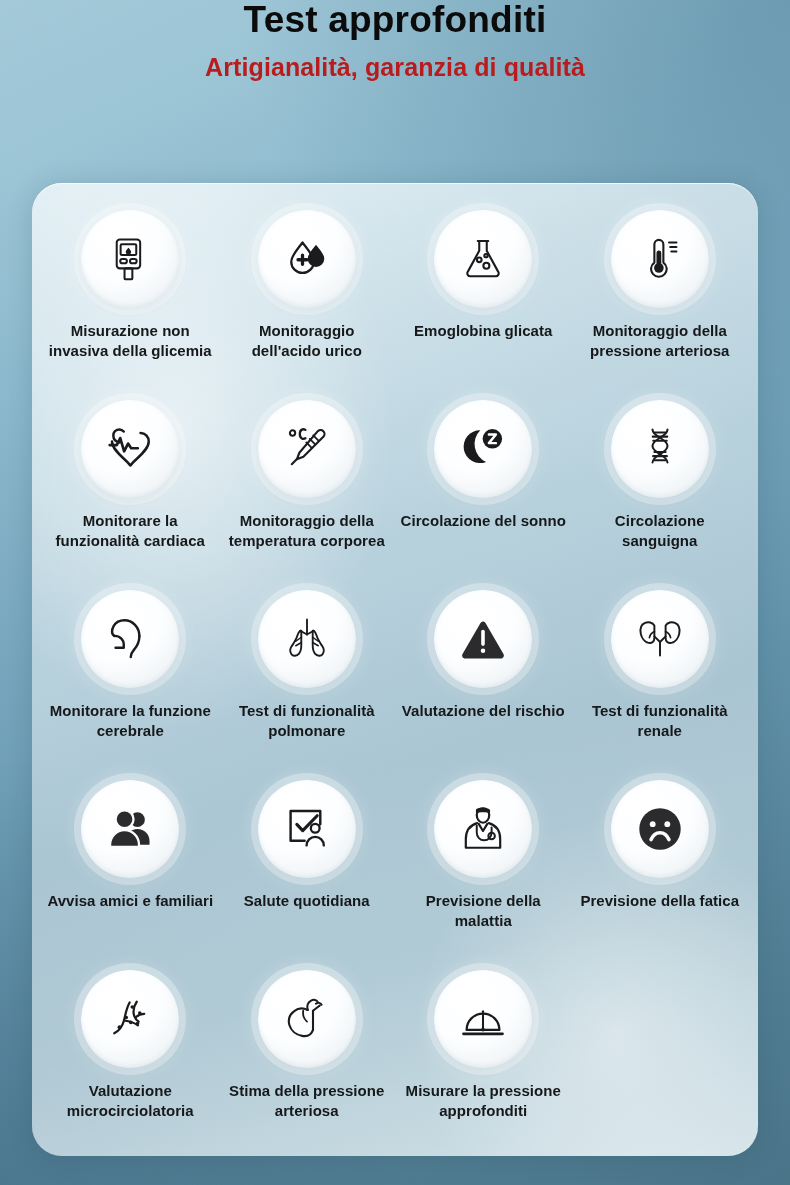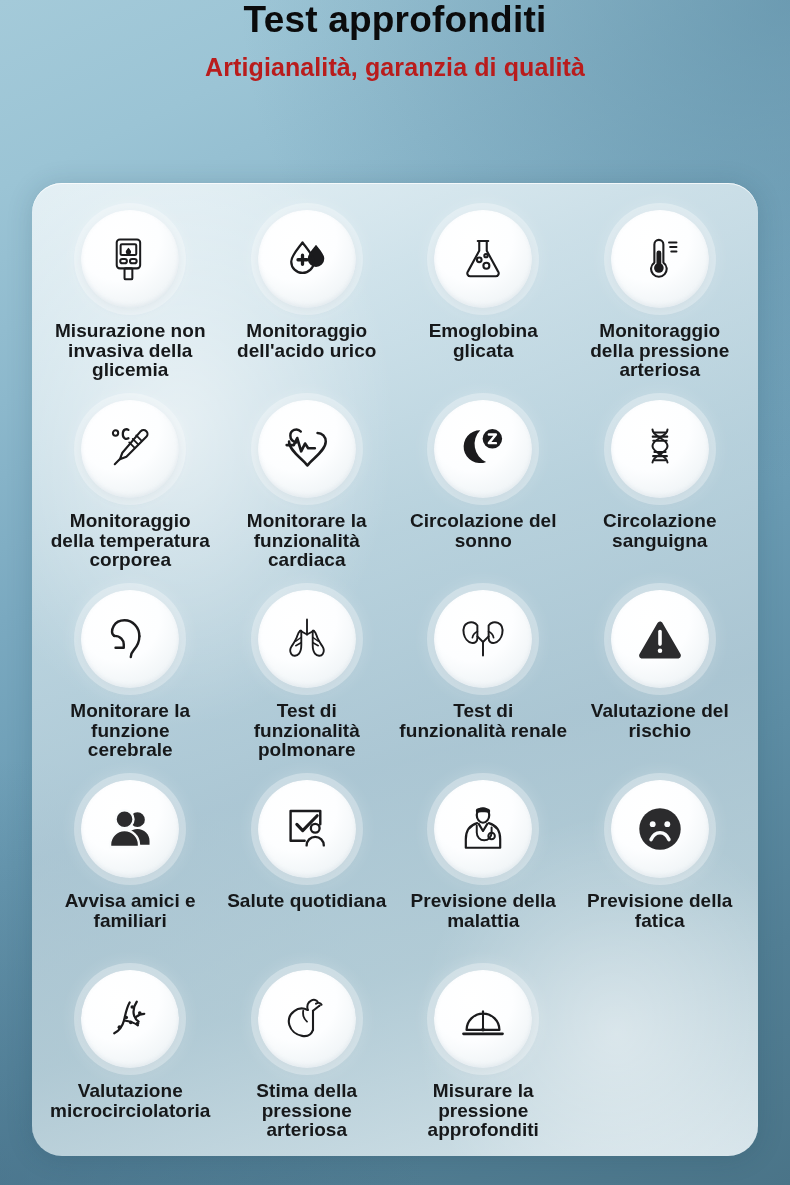--- a/index.html
+++ b/index.html
@@ -143,21 +143,21 @@
     align-items: center;
     justify-content: center;
     flex: 0 0 auto;
   }
   .icon-circle svg { display: block; }
 
   .label {
     margin-top: 13px;
     width: 168px;
     text-align: center;
-    font-size: 19px;
+    font-size: 15px;
     font-weight: bold;
     color: #16181a;
     line-height: 19.5px;
     letter-spacing: 0.05px;
   }
 </style>
 </head>
 <body>
 
 <div id="page"></div>
@@ -209,42 +209,42 @@
     <path d="M30.5 6.5h0a6 6 0 0 1 6 6v24.2a10.4 10.4 0 1 1-12 0V12.5a6 6 0 0 1 6-6z"></path>
     <path d="M30.5 24v18" stroke-width="6.4" stroke-linecap="round"></path>
     <circle cx="30.5" cy="44" r="6.4" fill="#1b1b1d" stroke="none"></circle>
     <path d="M44 10h10M45.5 16h8.5M47 22h7" stroke-width="2.6"></path>
   </svg>
         </div>
         <div class="label">Monitoraggio della pressione arteriosa</div>
       </div>
       <div class="tile">
         <div class="icon-circle">
+          <svg id="i-heart-pulse-icon" viewBox="0 0 64 64" width="50" height="50" fill="none" stroke="#1b1b1d" stroke-width="3.2" stroke-linejoin="round" stroke-linecap="round">
+    <path d="M18.5 23.5c-4.8-1.2-7.8-4.6-7.8-8.6A7.6 7.6 0 0 1 24 9.6"></path>
+    <path d="M45.5 11.5c5.8 0 10.5 4.8 10.5 11 0 11.6-17.5 22.2-23.5 30.6C26.5 44.7 9 34.1 9 22.5"></path>
+    <path d="M6 27h9l4.5-9 5 17 5-10 4 6h8.5" stroke-width="3.4"></path>
+  </svg>
+        </div>
+        <div class="label">Monitorare la funzionalità cardiaca</div>
+      </div>
+      <div class="tile">
+        <div class="icon-circle">
           <svg id="i-thermometer-celsius-icon" viewBox="0 0 64 64" width="50" height="50" fill="none" stroke="#1b1b1d" stroke-width="2.7" stroke-linejoin="round" stroke-linecap="round">
     <path d="M45.8 9.2a5 5 0 0 1 7.1 7.1L27.4 42l-8.4 3.2 3.2-8.4z"></path>
     <path d="M40 14.5l7 7M35.5 19l7 7M31 23.5l7 7" stroke-width="2.3"></path>
     <path d="M18.8 45.2l-6.3 6.3" stroke-width="2.7"></path>
     <circle cx="13.5" cy="11.5" r="3.4" stroke-width="2.6"></circle>
     <path d="M30 7.5c-2.6-1.6-7.2-1-7.2 5.4s4.6 7 7.2 5.4" stroke-width="2.9"></path>
   </svg>
         </div>
         <div class="label">Monitoraggio della temperatura corporea</div>
       </div>
       <div class="tile">
         <div class="icon-circle">
-          <svg id="i-heart-pulse-icon" viewBox="0 0 64 64" width="50" height="50" fill="none" stroke="#1b1b1d" stroke-width="3.2" stroke-linejoin="round" stroke-linecap="round">
-    <path d="M18.5 23.5c-4.8-1.2-7.8-4.6-7.8-8.6A7.6 7.6 0 0 1 24 9.6"></path>
-    <path d="M45.5 11.5c5.8 0 10.5 4.8 10.5 11 0 11.6-17.5 22.2-23.5 30.6C26.5 44.7 9 34.1 9 22.5"></path>
-    <path d="M6 27h9l4.5-9 5 17 5-10 4 6h8.5" stroke-width="3.4"></path>
-  </svg>
-        </div>
-        <div class="label">Monitorare la funzionalità cardiaca</div>
-      </div>
-      <div class="tile">
-        <div class="icon-circle">
           <svg id="i-moon-sleep-icon" viewBox="0 0 64 64" width="50" height="50" fill="none" stroke="#1b1b1d" stroke-width="3" stroke-linejoin="round" stroke-linecap="round">
     <path d="M36 48.5A21 21 0 1 1 28.5 8a25 25 0 0 0 7.5 40.5z" fill="#1b1b1d" stroke="none"></path>
     <path d="M38 9.5A20 20 0 0 0 56 29.5" stroke="none"></path>
     <circle cx="44" cy="19" r="12.5" fill="#1b1b1d" stroke="none"></circle>
     <path d="M39.5 13.5h9l-9 11h9" stroke="#ffffff" stroke-width="3.1"></path>
   </svg>
         </div>
         <div class="label">Circolazione del sonno</div>
       </div>
       <div class="tile">
@@ -274,38 +274,38 @@
     <path d="M32 26l-9-5M32 26l9-5"></path>
     <path d="M23 21c-2 1.5-3 3.6-3.8 6.4C17.6 33 14 38 11.5 41.8 9.4 45 9 49 11 52c2.2 3.4 7.5 3 10.4-0.6 2.4-3 3-7 3-11.4V21z"></path>
     <path d="M41 21c2 1.5 3 3.6 3.8 6.4C46.4 33 50 38 52.5 41.8c2.1 3.2 2.5 7.2 0.5 10.2-2.2 3.4-7.5 3-10.4-0.6-2.4-3-3-7-3-11.4V21z"></path>
     <path d="M24 30l-7 5M24 37l-7 4M40 30l7 5M40 37l7 4" stroke-width="2"></path>
   </svg>
         </div>
         <div class="label">Test di funzionalità polmonare</div>
       </div>
       <div class="tile">
         <div class="icon-circle">
+          <svg id="i-warning-triangle-icon" viewBox="0 0 64 64" width="50" height="50" fill="none">
+    <path d="M32 9.5c1.3 0 2.5.7 3.2 1.9l23 39.8c1.5 2.6-.4 5.8-3.4 5.8H9.2c-3 0-4.9-3.2-3.4-5.8l23-39.8A3.7 3.7 0 0 1 32 9.5z" fill="#2b2b2d"></path>
+    <path d="M32 22.5v16" stroke="#ffffff" stroke-width="4.6" stroke-linecap="round"></path>
+    <circle cx="32" cy="47" r="2.9" fill="#ffffff"></circle>
+  </svg>
+        </div>
+        <div class="label">Valutazione del rischio</div>
+      </div>
+      <div class="tile">
+        <div class="icon-circle">
           <svg id="i-kidneys-icon" viewBox="0 0 64 64" width="48" height="48" fill="none" stroke="#1b1b1d" stroke-width="2.6" stroke-linejoin="round" stroke-linecap="round">
     <path d="M24.5 14c-2.6-4-8-5.4-12.5-3.4C7 12.8 5 18.6 6.4 25.2c1.2 5.6 5.2 11 10.4 12 4.6 0.9 7.7-1.9 7.7-6.6V14z"></path>
     <path d="M39.5 14c2.6-4 8-5.4 12.5-3.4C57 12.8 59 18.6 57.6 25.2c-1.2 5.6-5.2 11-10.4 12-4.6 0.9-7.7-1.9-7.7-6.6V14z"></path>
     <path d="M24.5 22c-3.4 1.4-6 4.8-6.6 8.2M39.5 22c3.4 1.4 6 4.8 6.6 8.2" stroke-width="2.3"></path>
     <path d="M24.5 28.5L32 36v18M39.5 28.5L32 36"></path>
   </svg>
         </div>
         <div class="label">Test di funzionalità renale</div>
-      </div>
-      <div class="tile">
-        <div class="icon-circle">
-          <svg id="i-warning-triangle-icon" viewBox="0 0 64 64" width="50" height="50" fill="none">
-    <path d="M32 9.5c1.3 0 2.5.7 3.2 1.9l23 39.8c1.5 2.6-.4 5.8-3.4 5.8H9.2c-3 0-4.9-3.2-3.4-5.8l23-39.8A3.7 3.7 0 0 1 32 9.5z" fill="#2b2b2d"></path>
-    <path d="M32 22.5v16" stroke="#ffffff" stroke-width="4.6" stroke-linecap="round"></path>
-    <circle cx="32" cy="47" r="2.9" fill="#ffffff"></circle>
-  </svg>
-        </div>
-        <div class="label">Valutazione del rischio</div>
       </div>
       <div class="tile">
         <div class="icon-circle">
           <svg id="i-two-people-icon" viewBox="0 0 64 64" width="50" height="50" fill="none">
     <circle cx="41.5" cy="20" r="9.5" fill="#2b2b2d"></circle>
     <path d="M41.5 32c8.6 0 15.5 6.6 15.5 15.2V52H26v-4.8C26 38.6 32.9 32 41.5 32z" fill="#2b2b2d"></path>
     <circle cx="25" cy="19.5" r="11.5" fill="#2b2b2d" stroke="#fafcfd" stroke-width="3"></circle>
     <path d="M25 33.5c10.2 0 18.5 8 18.5 18.2V55H6.5v-3.3C6.5 41.5 14.8 33.5 25 33.5z" fill="#2b2b2d" stroke="#fafcfd" stroke-width="3"></path>
   </svg>
         </div>

